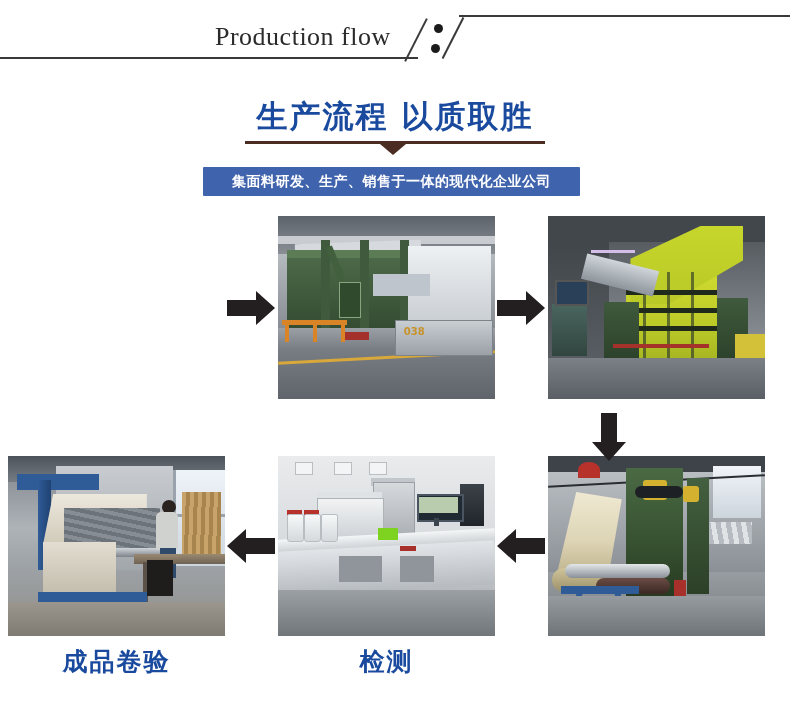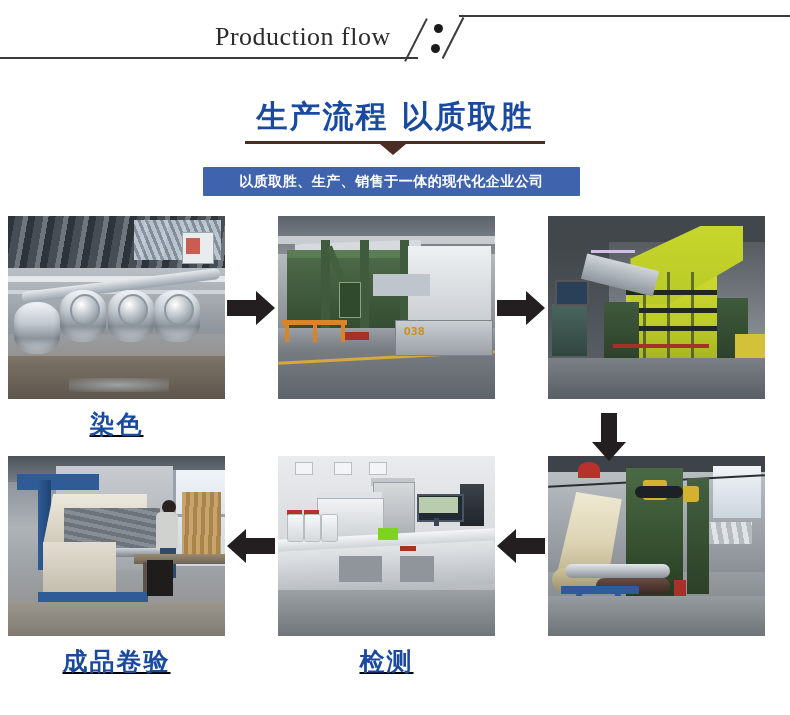--- a/index.html
+++ b/index.html
@@ -126,21 +126,20 @@
 
   
   .flow {
     position: absolute;
     left: 0; top: 216px;
     width: 790px; height: 499px;
   }
   .cell {
     position: absolute;
     width: 250px;
-    text-decoration: underline;
   }
   .cell.c0 { left: 8px;   top: 0px;   }
   .cell.c1 { left: 278px; top: 0px;   }
   .cell.c2 { left: 548px; top: 0px;   }
   .cell.c3 { left: 8px;   top: 240px; }
   .cell.c4 { left: 278px; top: 240px; }
   .cell.c5 { left: 548px; top: 240px; }
 
   .photo {
     position: relative;
@@ -413,47 +412,25 @@
   <div class="hdr-dot d1"></div>
   <div class="hdr-dot d2"></div>
   <div class="header-en">Production flow</div>
 </div>
 
 <div class="slogan">生产流程 以质取胜</div>
 <div class="slogan-rule"></div>
 <div class="slogan-rule-tip"></div>
 
 <div class="banner">
-  <span class="banner-text">以质取胜、生产、销售于一体的现代化企业公司</span>
+  <span class="banner-text">集面料研发、生产、销售于一体的现代化企业公司</span>
 </div>
 
 <div class="flow">
 
-  <div class="cell c0">
-    <div class="photo p0">
-      <div class="sc roof"></div>
-        <div class="sc skylight"></div>
-      <div class="sc wall"></div>
-        <div class="sc beam"></div>
-        <div class="sc beam2"></div>
-      <div class="sc box"></div>
-        <div class="sc boxr"></div>
-      <div class="sc pipe"></div>
-      <div class="sc vessel v1"></div>
-        <div class="sc vessel v2"></div>
-      <div class="sc vessel v3"></div>
-        <div class="sc vessel v4"></div>
-      <div class="sc vhead h2"></div>
-        <div class="sc vhead h3"></div>
-        <div class="sc vhead h4"></div>
-      <div class="sc floor"></div>
-        <div class="sc puddle"></div>
-    </div>
-    <div class="caption">染色</div>
-  </div>
 
   <div class="cell c1">
     <div class="photo p1">
       <div class="sc ceil"></div>
         <div class="sc ceilbeam"></div>
         <div class="sc duct"></div>
       <div class="sc wall"></div>
       <div class="sc green"></div>
         <div class="sc greenbar"></div>
       <div class="sc post pa"></div>

